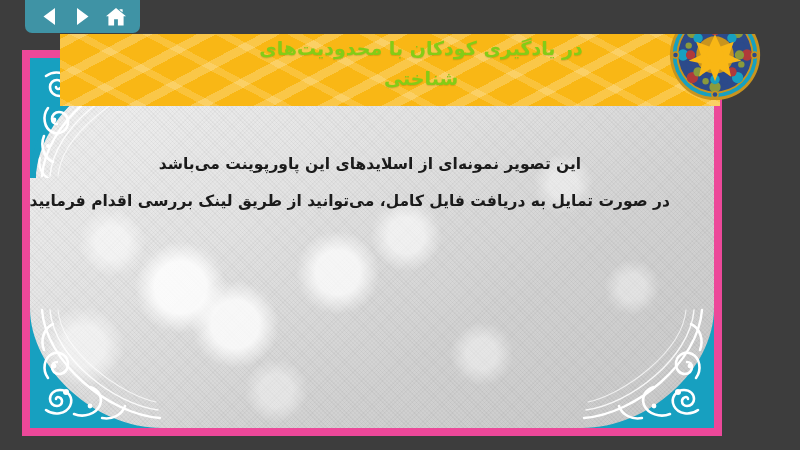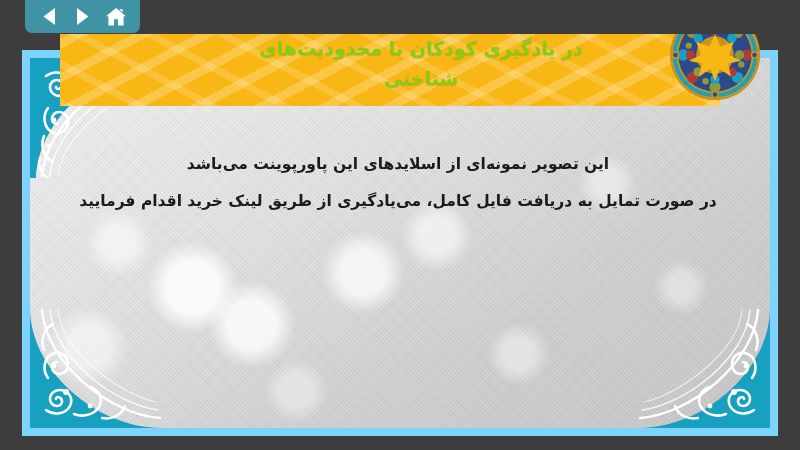--- a/index.html
+++ b/index.html
@@ -16,22 +16,22 @@
     position:absolute;left:25px;top:0px;width:115px;height:33px;
     background:#3f93a5;border-bottom-left-radius:7px;border-bottom-right-radius:7px;
     display:flex;align-items:center;justify-content:space-between;
     padding:0 11px;box-sizing:border-box;z-index:41;
   }
   .navicon{width:26px;height:24px;display:flex;align-items:center;justify-content:center;cursor:pointer;}
   .navicon svg{display:block;}
 
   
   .frame{
-    position:absolute;left:22px;top:50px;width:756px;height:386px;
-    background:#7dd3fc;box-sizing:border-box;z-index:5;
+    position:absolute;left:22px;top:50px;width:700px;height:386px;
+    background:#ec4899;box-sizing:border-box;z-index:5;
   }
   .inner{
     position:absolute;left:8px;top:8px;right:8px;bottom:8px;
     background:
       radial-gradient(circle at 22% 62%, rgba(255,255,255,.85) 0 26px, rgba(255,255,255,0) 46px),
       radial-gradient(circle at 30% 72%, rgba(255,255,255,.80) 0 24px, rgba(255,255,255,0) 44px),
       radial-gradient(circle at 45% 58%, rgba(255,255,255,.75) 0 22px, rgba(255,255,255,0) 42px),
       radial-gradient(circle at 55% 48%, rgba(255,255,255,.60) 0 18px, rgba(255,255,255,0) 36px),
       radial-gradient(circle at 12% 50%, rgba(255,255,255,.55) 0 16px, rgba(255,255,255,0) 34px),
       radial-gradient(circle at 8%  78%, rgba(255,255,255,.55) 0 20px, rgba(255,255,255,0) 40px),
@@ -187,21 +187,21 @@
             <path d="M14 78 c-4 10 0 22 9 26" fill="none" stroke="#ffffff" stroke-width="2.6" stroke-linecap="round"></path>
             <circle cx="36" cy="36" r="3"></circle>
             <circle cx="60" cy="22" r="2.4"></circle>
             <circle cx="24" cy="62" r="2.4"></circle>
           </g>
         </svg>
       </div>
 
       <div class="bodytext">
         <div>این تصویر نمونه‌ای از اسلایدهای این پاورپوینت می‌باشد</div>
-        <div>در صورت تمایل به دریافت فایل کامل، می‌یادگیری از طریق لینک خرید اقدام فرمایید</div>
+        <div>در صورت تمایل به دریافت فایل کامل، می‌توانید از طریق لینک بررسی اقدام فرمایید</div>
       </div>
 
     </div>
   </div>
 
   <div class="titleband">
   </div>
   <div class="titletext">کامل ارزیابی چالش‌های آموزش ترکیبی
 در یادگیری کودکان با محدودیت‌های
 شناختی</div>

